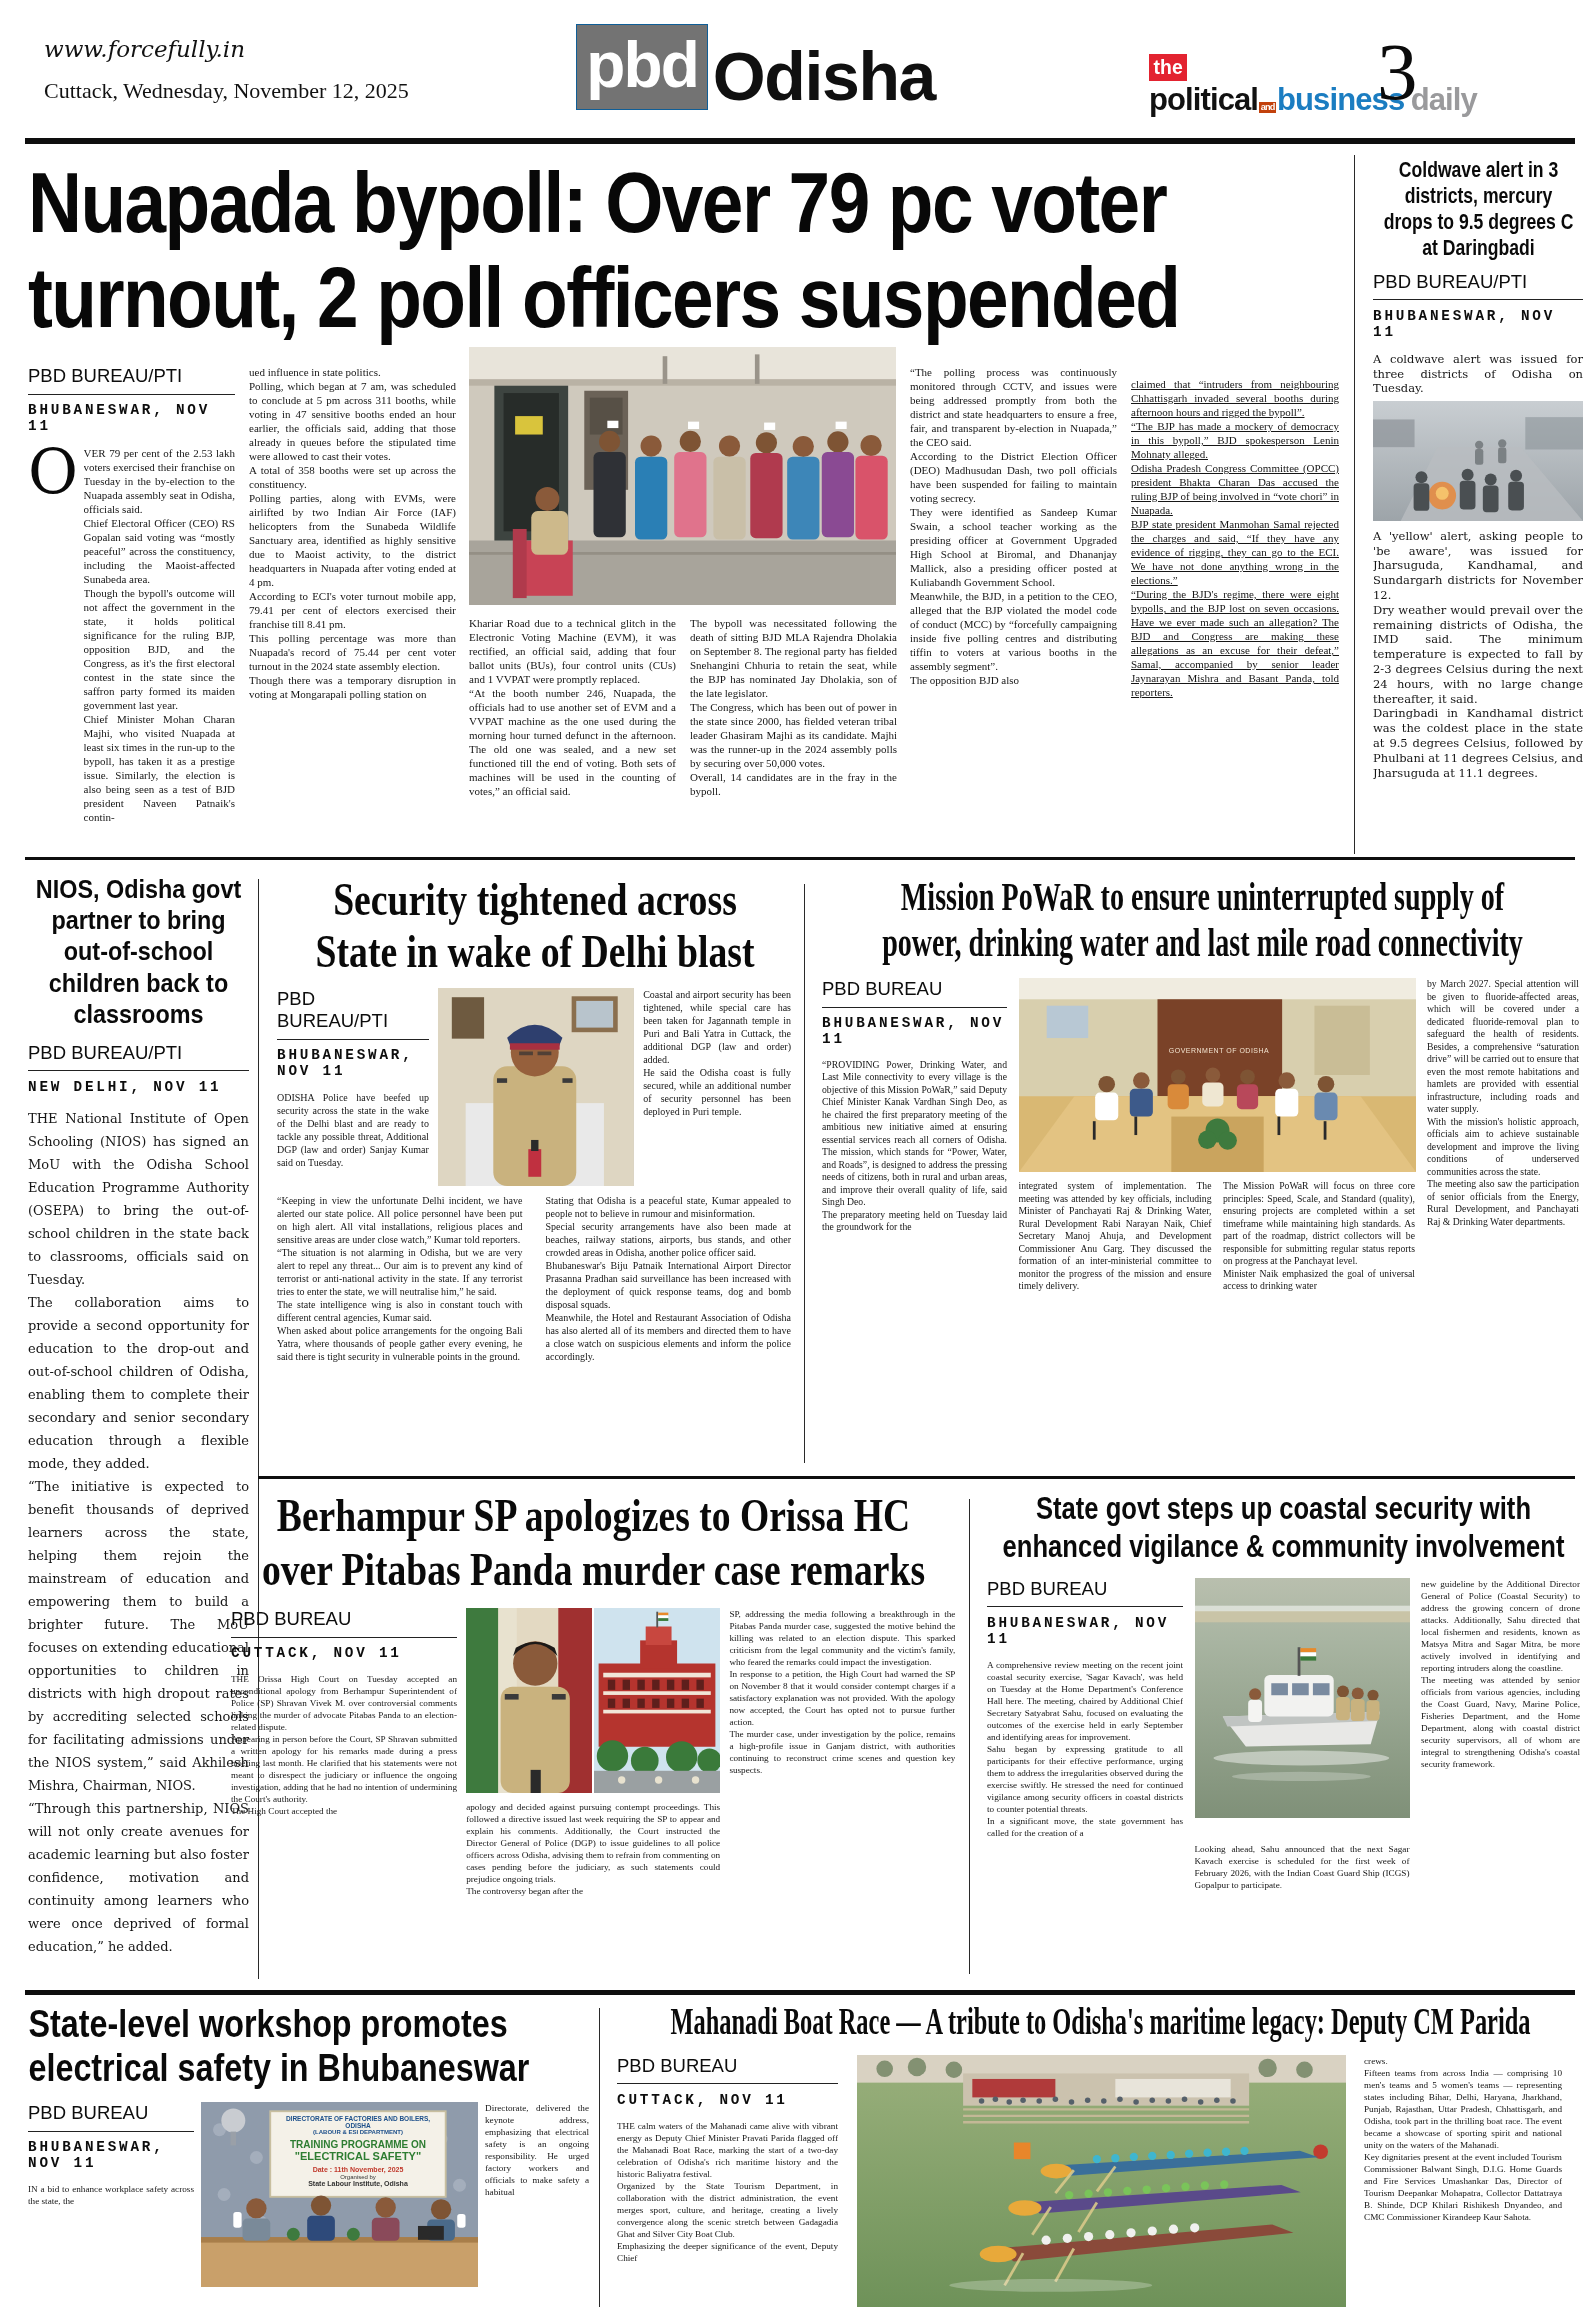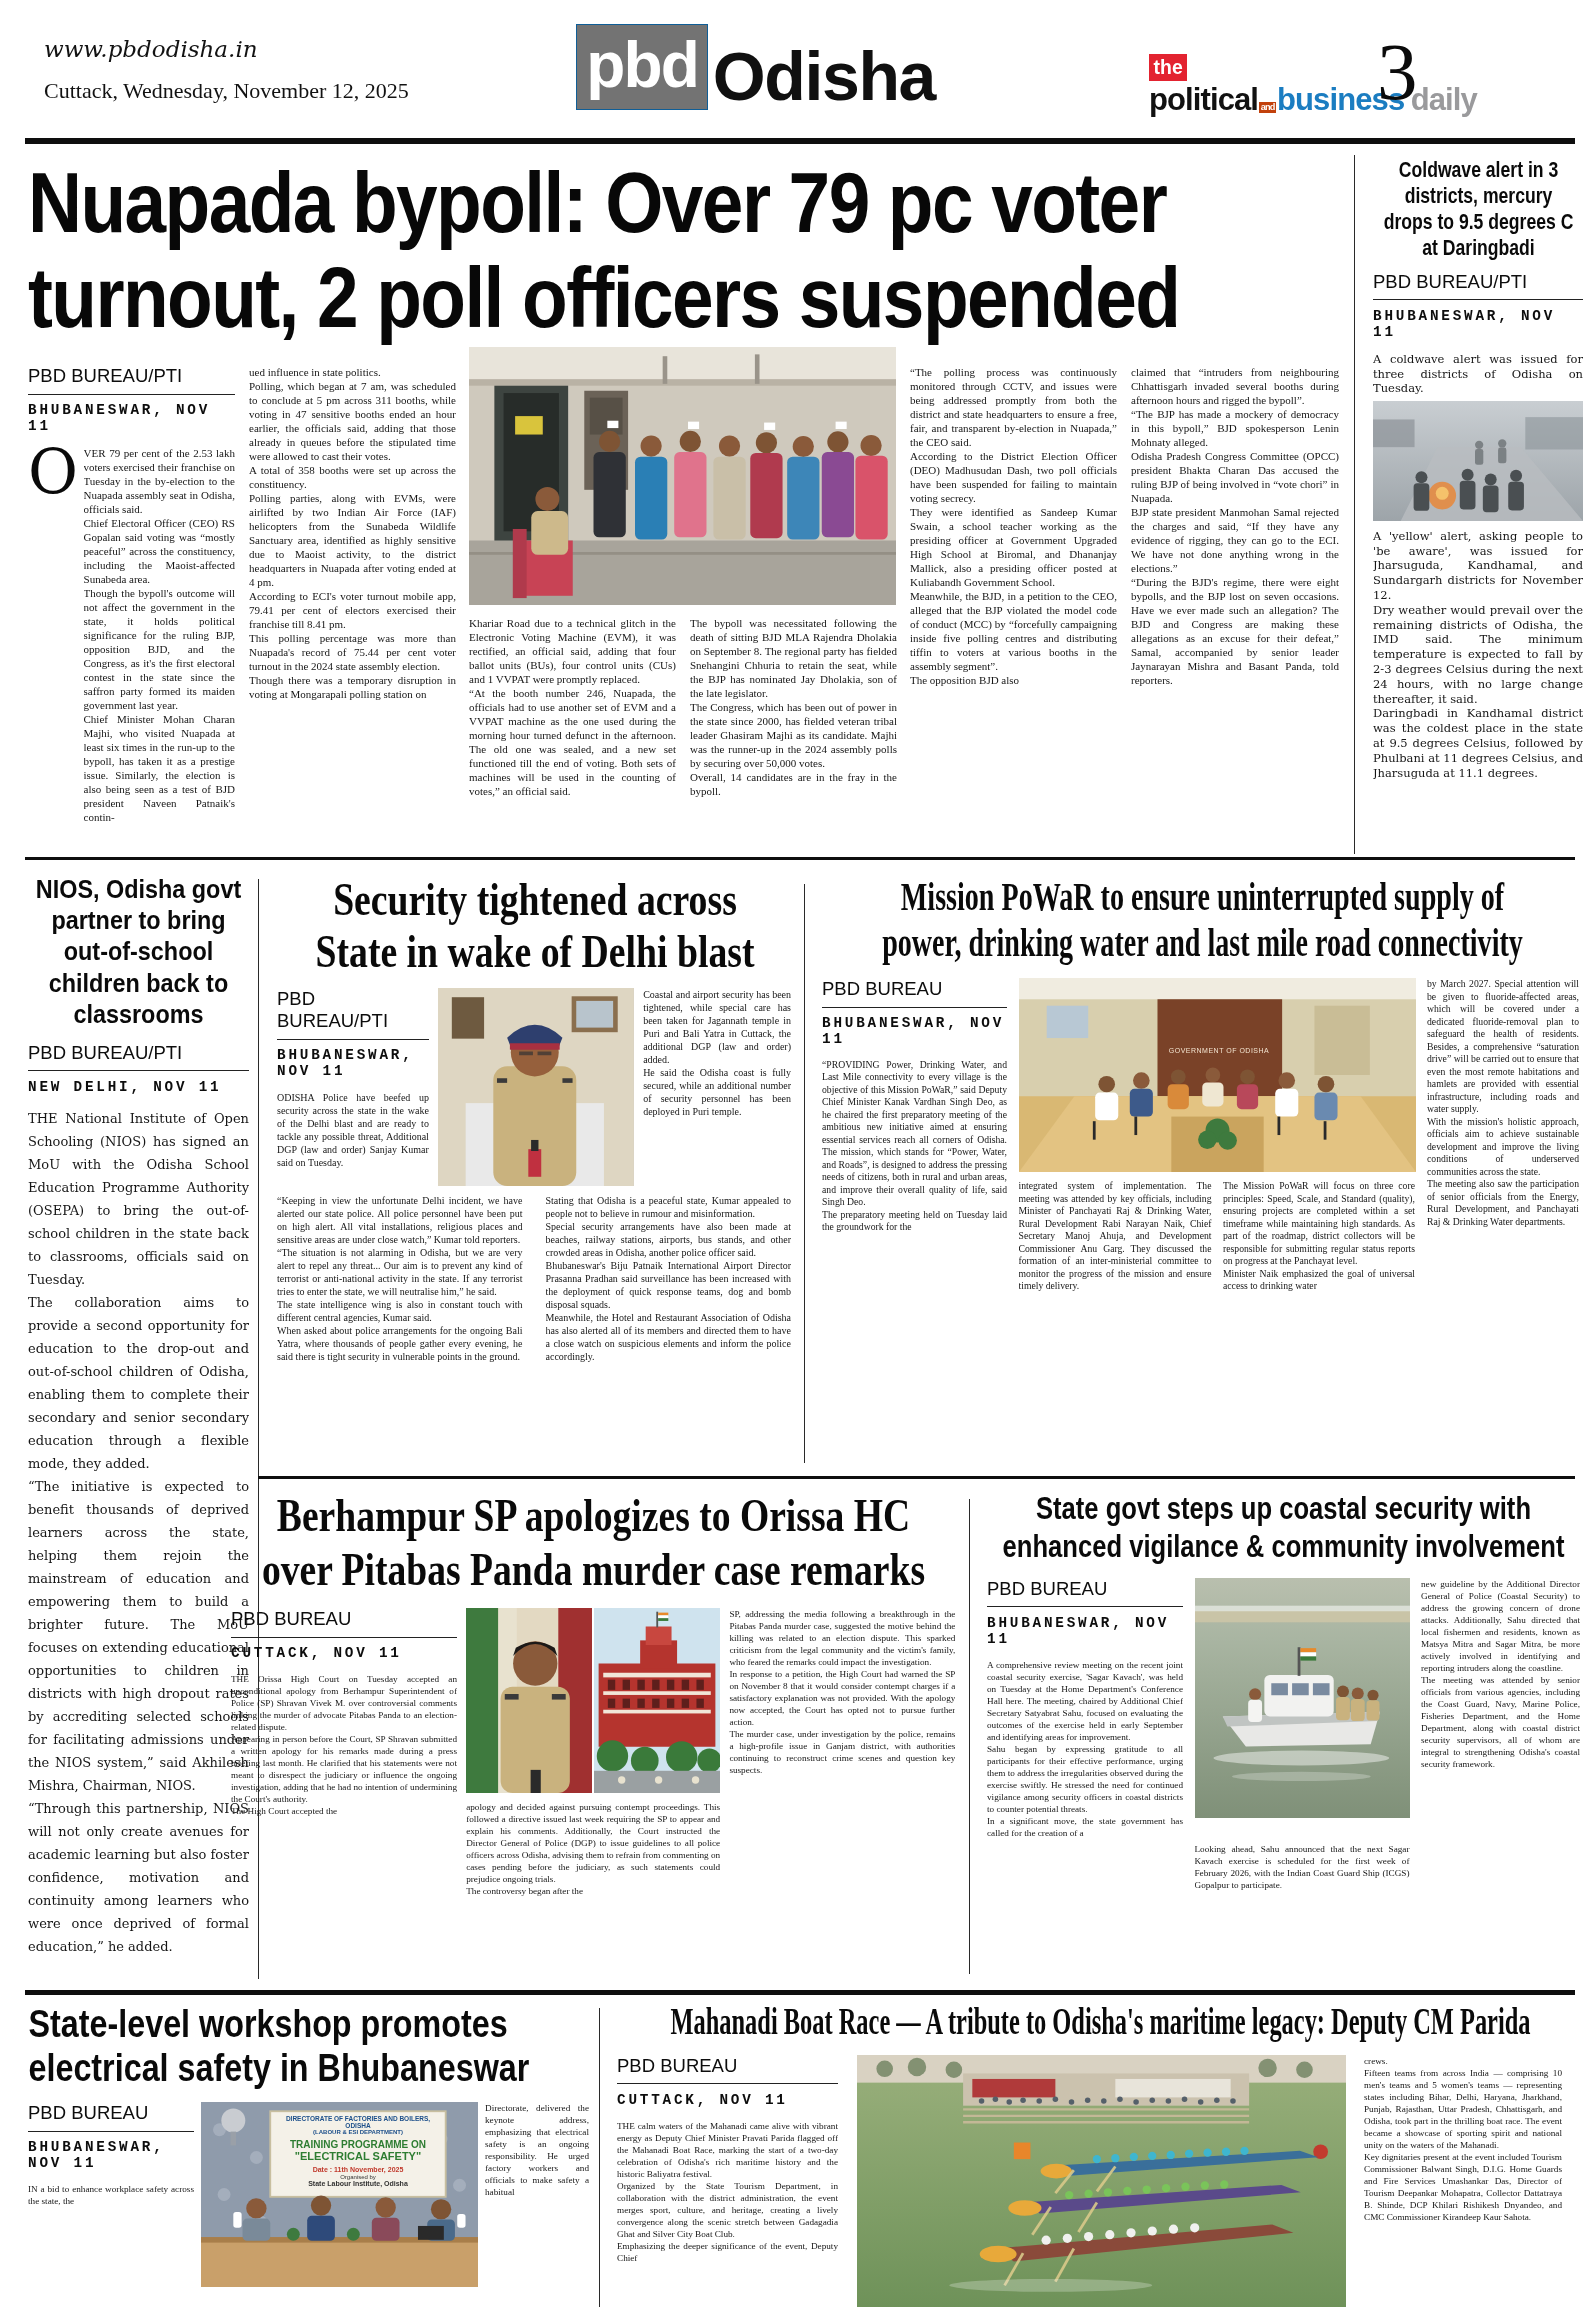--- a/index.html
+++ b/index.html
@@ -51,21 +51,21 @@
   .photo { position:relative; overflow:hidden; background:#ccc; }
   .photo svg { display:block; width:100%; height:100%; }
 
   .flexrow { display:flex; }
 </style>
 </head>
 <body>
 
 <div class="page">
 
-  <div class="site-url">www.pbdodisha.in</div>
+  <div class="site-url">www.forcefully.in</div>
   <div class="mast-date">Cuttack, Wednesday, November 12, 2025</div>
   <div class="logo">
     <span class="logo-pbd">pbd</span>
     <span class="logo-odisha">Odisha</span>
   </div>
   <div class="tagline">
     <span class="tg-the">the</span>
     <div class="tg-row">
       <span class="tg-political">political</span><span class="tg-and">and</span><span class="tg-business">business</span><span class="tg-daily">daily</span>
     </div>
@@ -151,21 +151,21 @@
 “At the booth number 246, Nuapada, the officials had to use another set of EVM and a VVPAT machine as the one used during the morning hour turned defunct in the afternoon. The old one was sealed, and a new set functioned till the end of voting. Both sets of machines will be used in the counting of votes,” an official said.</div>
     <div class="bt bt-main" style="position:absolute; left:662px; top:251px; width:207px; height:238px;">The bypoll was necessitated following the death of sitting BJD MLA Rajendra Dholakia on September 8. The regional party has fielded Snehangini Chhuria to retain the seat, while the BJP has nominated Jay Dholakia, son of the late legislator.
 The Congress, which has been out of power in the state since 2000, has fielded veteran tribal leader Ghasiram Majhi as its candidate. Majhi was the runner-up in the 2024 assembly polls by securing over 50,000 votes.
 Overall, 14 candidates are in the fray in the bypoll.</div>
 
     <div class="bt bt-main" style="position:absolute; left:882px; top:0; width:207px; height:489px;">“The polling process was continuously monitored through CCTV, and issues were being addressed promptly from both the district and state headquarters to ensure a free, fair, and transparent by-election in Nuapada,” the CEO said.
 According to the District Election Officer (DEO) Madhusudan Dash, two poll officials have been suspended for failing to maintain voting secrecy.
 They were identified as Sandeep Kumar Swain, a school teacher working as the presiding officer at Government Upgraded High School at Biromal, and Dhananjay Mallick, also a presiding officer posted at Kuliabandh Government School.
 Meanwhile, the BJD, in a petition to the CEO, alleged that the BJP violated the model code of conduct (MCC) by “forcefully campaigning inside five polling centres and distributing tiffin to voters at various booths in the assembly segment”.
 The opposition BJD also</div>
-    <div class="bt bt-main" style="position:absolute; left:1103px; top:0; width:208px; height:489px;">claimed that “intruders from neighbouring Chhattisgarh invaded several booths during afternoon hours and rigged the bypoll”.
+    <div class="bt bt-main" style="position:absolute; left:1103px; top:12px; width:208px; height:489px;text-decoration:underline;">claimed that “intruders from neighbouring Chhattisgarh invaded several booths during afternoon hours and rigged the bypoll”.
 “The BJP has made a mockery of democracy in this bypoll,” BJD spokesperson Lenin Mohnaty alleged.
 Odisha Pradesh Congress Committee (OPCC) president Bhakta Charan Das accused the ruling BJP of being involved in “vote chori” in Nuapada.
 BJP state president Manmohan Samal rejected the charges and said, “If they have any evidence of rigging, they can go to the ECI. We have not done anything wrong in the elections.”
 “During the BJD's regime, there were eight bypolls, and the BJP lost on seven occasions. Have we ever made such an allegation? The BJD and Congress are making these allegations as an excuse for their defeat,” Samal, accompanied by senior leader Jaynarayan Mishra and Basant Panda, told reporters.</div>
   </div>
 
   <div class="vrule" style="left:1354px; top:155px; height:699px;"></div>
   <div class="art" style="left:1373px; top:157px; width:210px; height:697px;">
     <div style="width:263px; margin-left:-26px; transform:scaleX(0.8); transform-origin:center top;">
       <div class="hl-sans" style="font-size:22px; line-height:1.18;">

